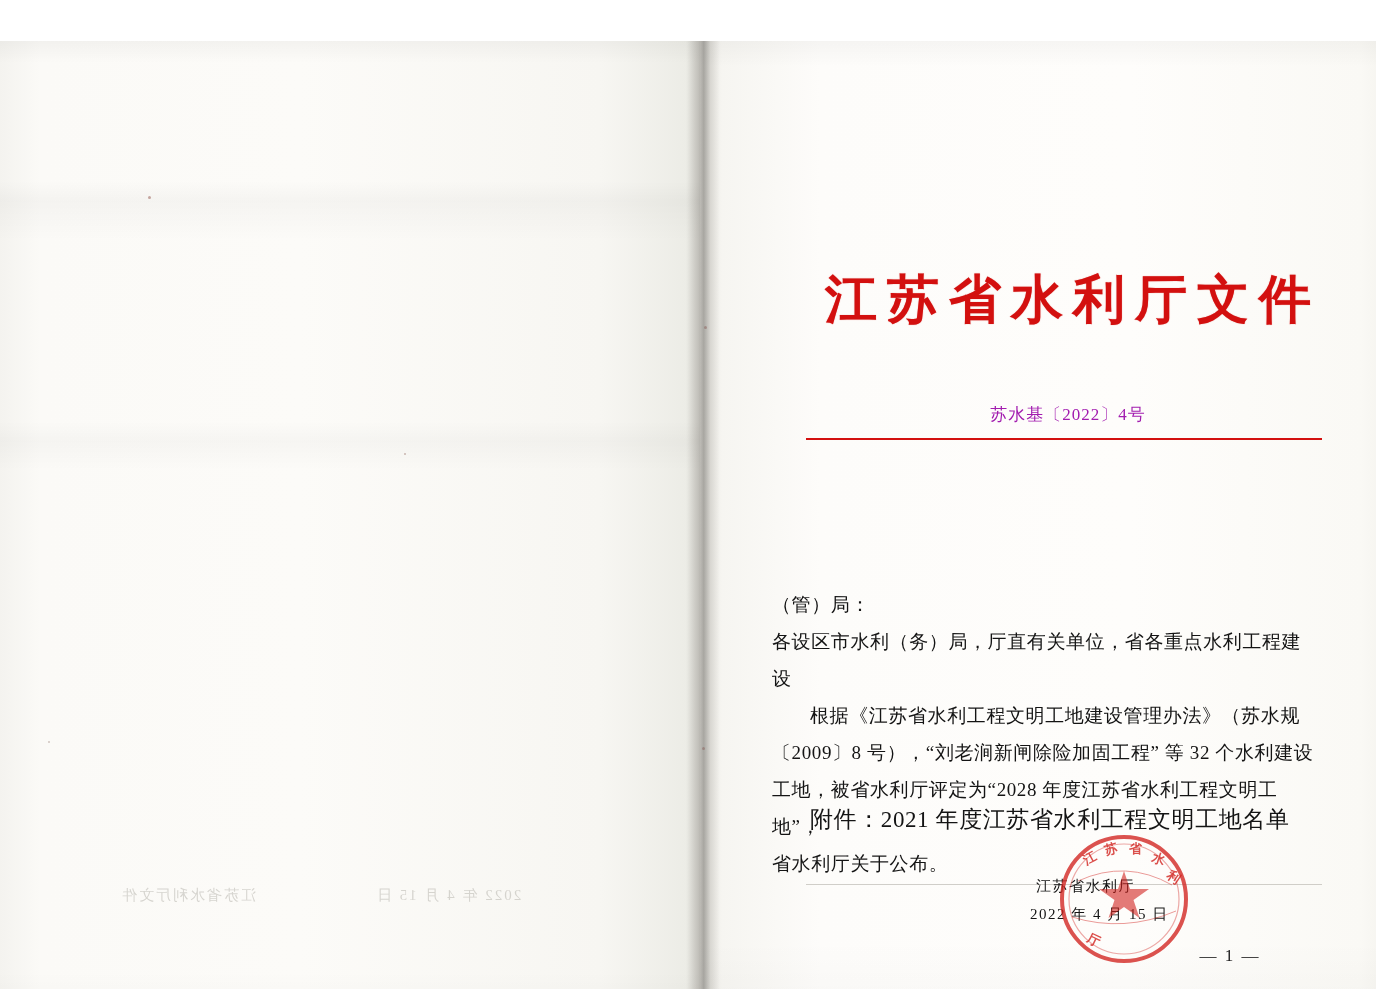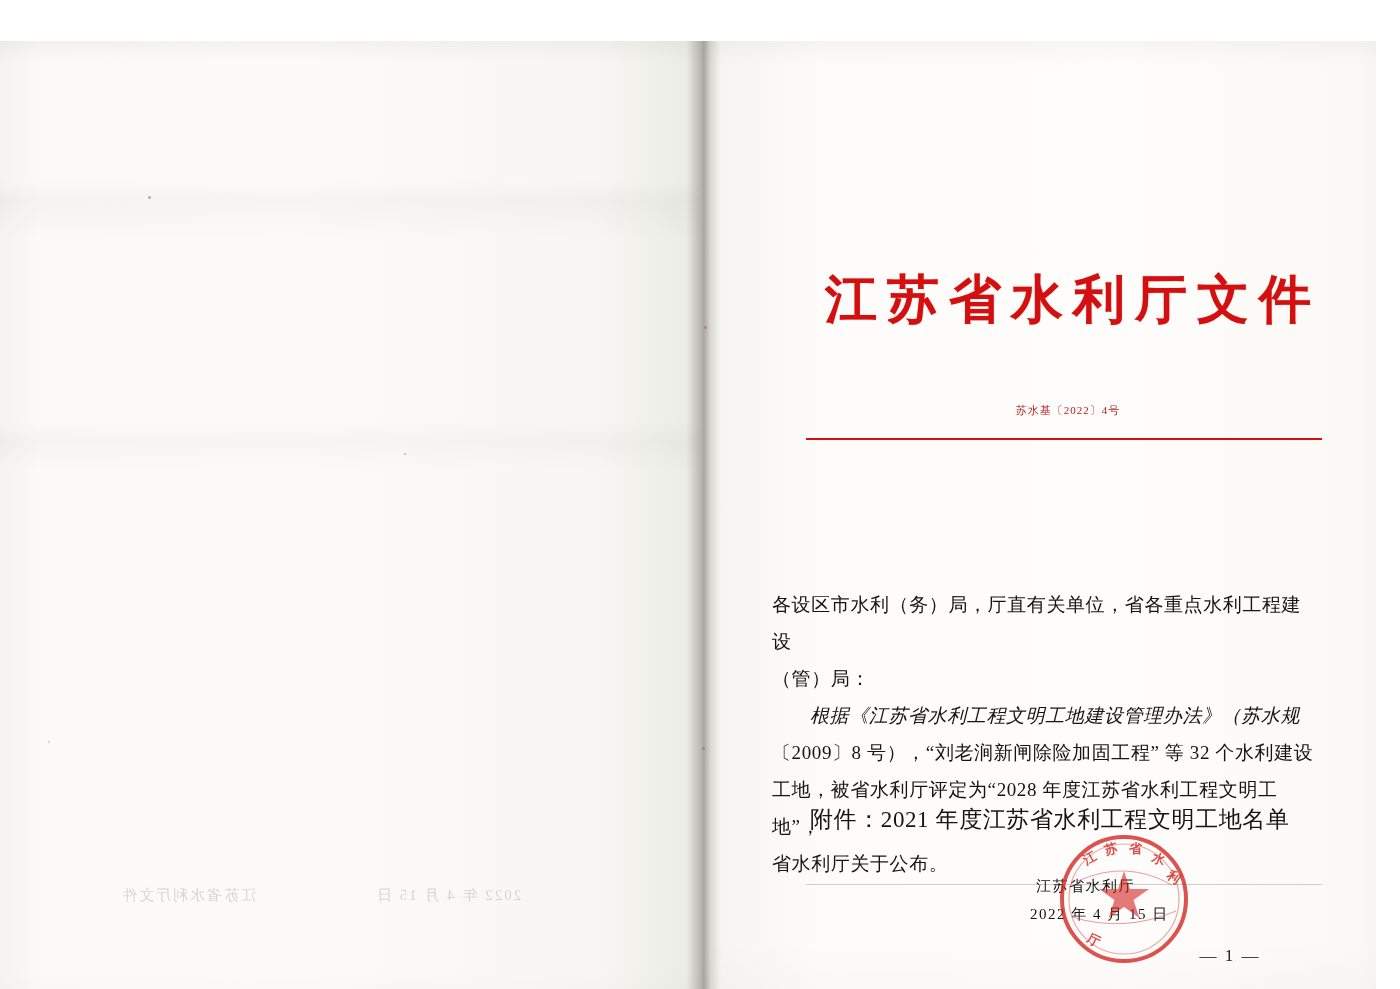--- a/index.html
+++ b/index.html
@@ -151,22 +151,22 @@
     text-shadow: 0 0 1px rgba(200,20,18,.55);
     white-space: nowrap;
   }
 
   .docnum {
     position: absolute;
     left: 108px;
     top: 362px;
     width: 520px;
     text-align: center;
-    font-size: 11px;
-    color: #b91c1c;
+    font-size: 17px;
+    color: #a21caf;
     letter-spacing: 1px;
     white-space: nowrap;
   }
 
   .redrule {
     position: absolute;
     left: 106px;
     top: 397px;
     width: 516px;
     height: 2px;
@@ -191,21 +191,21 @@
     position: absolute;
     left: 72px;
     top: 545px;
     width: 548px;
     font-size: 19px;
     color: #141414;
     line-height: 1.95;
     letter-spacing: 0.6px;
   }
   .body p { margin: 0; }
-  .body p.indent { text-indent: 38px; font-style: italic; }
+  .body p.indent { text-indent: 38px; }
 
   .attach {
     position: absolute;
     left: 72px;
     top: 763px;
     width: 548px;
     font-size: 23px;
     color: #141414;
     letter-spacing: 0.6px;
     text-indent: 38px;
@@ -279,22 +279,22 @@
   <div class="doc">
 
     <div class="masthead">江苏省水利厅文件</div>
 
     <div class="docnum">苏水基〔2022〕4号</div>
 
     <div class="redrule"></div>
 
 
     <div class="body">
+      <p>（管）局：</p>
       <p>各设区市水利（务）局，厅直有关单位，省各重点水利工程建设</p>
-      <p>（管）局：</p>
       <p class="indent">根据《江苏省水利工程文明工地建设管理办法》（苏水规</p>
       <p>〔2009〕8 号），“刘老涧新闸除险加固工程” 等 32 个水利建设</p>
       <p>工地，被省水利厅评定为“2028 年度江苏省水利工程文明工地”，</p>
       <p>省水利厅关于公布。</p>
     </div>
 
     <div class="attach">附件：2021 年度江苏省水利工程文明工地名单</div>
 
     <div class="footer-rule"></div>
 

